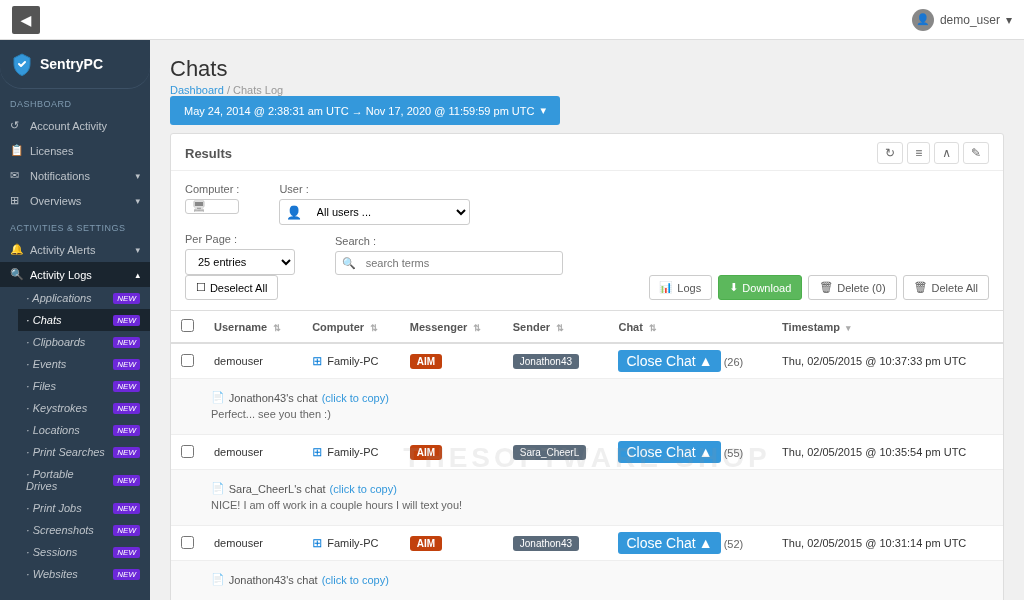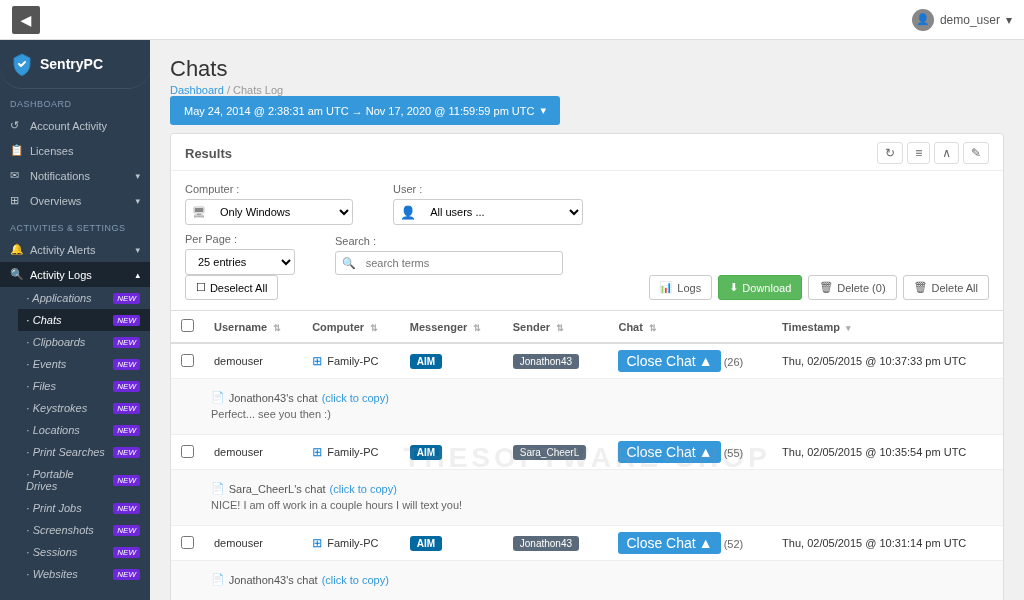--- a/index.html
+++ b/index.html
@@ -74,21 +74,21 @@
     .data-table th { padding: 8px 10px; text-align: left; font-weight: 600; color: #555; white-space: nowrap; }
     .data-table th .sort-icon { color: #aaa; font-size: 9px; margin-left: 3px; }
     .data-table td { padding: 6px 10px; vertical-align: middle; }
     .data-table tr.data-row { border-bottom: 1px solid #eee; background: #fff; }
     .data-table tr.expand-row { border-bottom: 1px solid #eee; background: #f9f9f9; }
     .expand-content { padding: 6px 10px 8px 30px; }
     .expand-title { font-size: 11px; color: #555; margin-bottom: 4px; display: flex; align-items: center; gap: 4px; }
     .expand-title a { color: #3498db; text-decoration: none; font-size: 11px; }
     .expand-text { font-size: 11px; color: #666; padding-left: 0; }
 
-    .aim-badge { background: #0369a1; color: #fff; padding: 2px 7px; border-radius: 3px; font-size: 10px; font-weight: bold; }
+    .aim-badge { background: #c2410c; color: #fff; padding: 2px 7px; border-radius: 3px; font-size: 10px; font-weight: bold; }
     .sender-badge { background: #5a6a7a; color: #fff; padding: 2px 7px; border-radius: 3px; font-size: 10px; }
     .close-chat-btn { background: #3498db; color: #fff; border: none; padding: 3px 8px; border-radius: 3px; font-size: 14px; cursor: pointer; display: inline-flex; align-items: center; gap: 3px; }
     .chat-count { color: #666; font-size: 11px; }
     .computer-cell { display: flex; align-items: center; gap: 5px; }
     .win-icon { font-size: 12px; color: #0078d7; }
 
     input[type="checkbox"] { width: 13px; height: 13px; cursor: pointer; }
 
     .watermark { position: absolute; top: 50%; left: 50%; transform: translate(-50%, -50%); color: rgba(150,150,150,0.15); font-size: 28px; font-weight: bold; pointer-events: none; white-space: nowrap; letter-spacing: 4px; }
     .table-wrapper { position: relative; }
@@ -242,24 +242,20 @@
             <button class="icon-btn">∧</button>
             <button class="icon-btn">✎</button>
           </div>
         </div>
 
         <div style="display:flex; gap:40px; padding:12px 14px 0;">
           <div class="filter-group">
             <label>Computer :</label>
             <div class="computer-select-wrap">
               <span class="comp-icon">🖥</span>
-              <select>
-                <option>Only Windows</option>
-                <option>All Computers</option>
-              </select>
             </div>
           </div>
           <div class="filter-group">
             <label>User :</label>
             <div class="user-select-wrap">
               <span class="usr-icon">👤</span>
               <select>
                 <option>All users ...</option>
               </select>
             </div>

